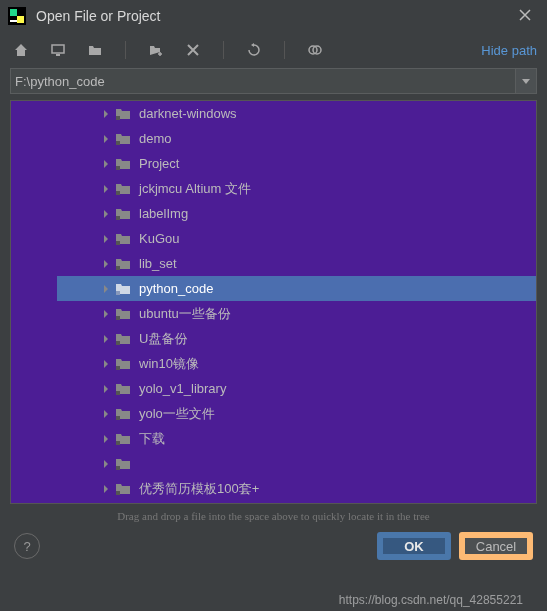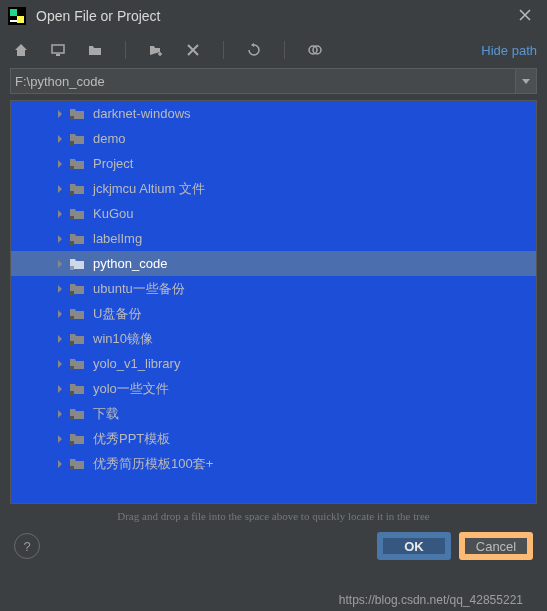--- a/index.html
+++ b/index.html
@@ -91,22 +91,23 @@
       display: flex;
       align-items: center;
       justify-content: center;
       cursor: pointer;
     }
     .tree-container {
       margin: 0 10px;
       border: 1px solid #555;
       height: 404px;
       overflow-y: auto;
-      background: #1d4ed8;
+      background: #4c1d95;
       position: relative;
+      padding-left: 46px;
     }
     .tree-row {
       display: flex;
       align-items: center;
       height: 25px;
       padding-left: 44px;
       cursor: pointer;
       gap: 4px;
     }
     .tree-row.selected {
@@ -324,35 +325,49 @@
         <svg width="8" height="8" viewBox="0 0 8 8">
           <path d="M2 0 L6 4 L2 8 Z" fill="#888"></path>
         </svg>
       </span>
       <span class="folder-icon">
         <svg width="14" height="12" viewBox="0 0 14 12">
           <path d="M0 1 L5 1 L6 3 L14 3 L14 11 L0 11 Z" fill="#888"></path>
           <rect x="0" y="8" width="4" height="4" fill="#555"></rect>
         </svg>
       </span>
+      <span class="item-label">labelImg</span>
+    </div>
+    <div class="tree-row">
+      <span class="chevron">
+        <svg width="8" height="8" viewBox="0 0 8 8">
+          <path d="M2 0 L6 4 L2 8 Z" fill="#888"></path>
+        </svg>
+      </span>
+      <span class="folder-icon">
+        <svg width="14" height="12" viewBox="0 0 14 12">
+          <path d="M0 1 L5 1 L6 3 L14 3 L14 11 L0 11 Z" fill="#888"></path>
+          <rect x="0" y="8" width="4" height="4" fill="#555"></rect>
+        </svg>
+      </span>
       <span class="item-label">KuGou</span>
     </div>
     <div class="tree-row">
       <span class="chevron">
         <svg width="8" height="8" viewBox="0 0 8 8">
           <path d="M2 0 L6 4 L2 8 Z" fill="#888"></path>
         </svg>
       </span>
       <span class="folder-icon">
         <svg width="14" height="12" viewBox="0 0 14 12">
           <path d="M0 1 L5 1 L6 3 L14 3 L14 11 L0 11 Z" fill="#888"></path>
           <rect x="0" y="8" width="4" height="4" fill="#555"></rect>
         </svg>
       </span>
-      <span class="item-label">labelImg</span>
+      <span class="item-label">lib_set</span>
     </div>
     <div class="tree-row selected">
       <span class="chevron">
         <svg width="8" height="8" viewBox="0 0 8 8">
           <path d="M2 0 L6 4 L2 8 Z" fill="#888"></path>
         </svg>
       </span>
       <span class="folder-icon">
         <svg width="14" height="12" viewBox="0 0 14 12">
           <path d="M0 1 L5 1 L6 3 L14 3 L14 11 L0 11 Z" fill="#cfd8e6"></path>
@@ -450,21 +465,20 @@
         <svg width="8" height="8" viewBox="0 0 8 8">
           <path d="M2 0 L6 4 L2 8 Z" fill="#888"></path>
         </svg>
       </span>
       <span class="folder-icon">
         <svg width="14" height="12" viewBox="0 0 14 12">
           <path d="M0 1 L5 1 L6 3 L14 3 L14 11 L0 11 Z" fill="#888"></path>
           <rect x="0" y="8" width="4" height="4" fill="#555"></rect>
         </svg>
       </span>
-      <span class="item-label">优秀PPT模板</span>
     </div>
     <div class="tree-row">
       <span class="chevron">
         <svg width="8" height="8" viewBox="0 0 8 8">
           <path d="M2 0 L6 4 L2 8 Z" fill="#888"></path>
         </svg>
       </span>
       <span class="folder-icon">
         <svg width="14" height="12" viewBox="0 0 14 12">
           <path d="M0 1 L5 1 L6 3 L14 3 L14 11 L0 11 Z" fill="#888"></path>

